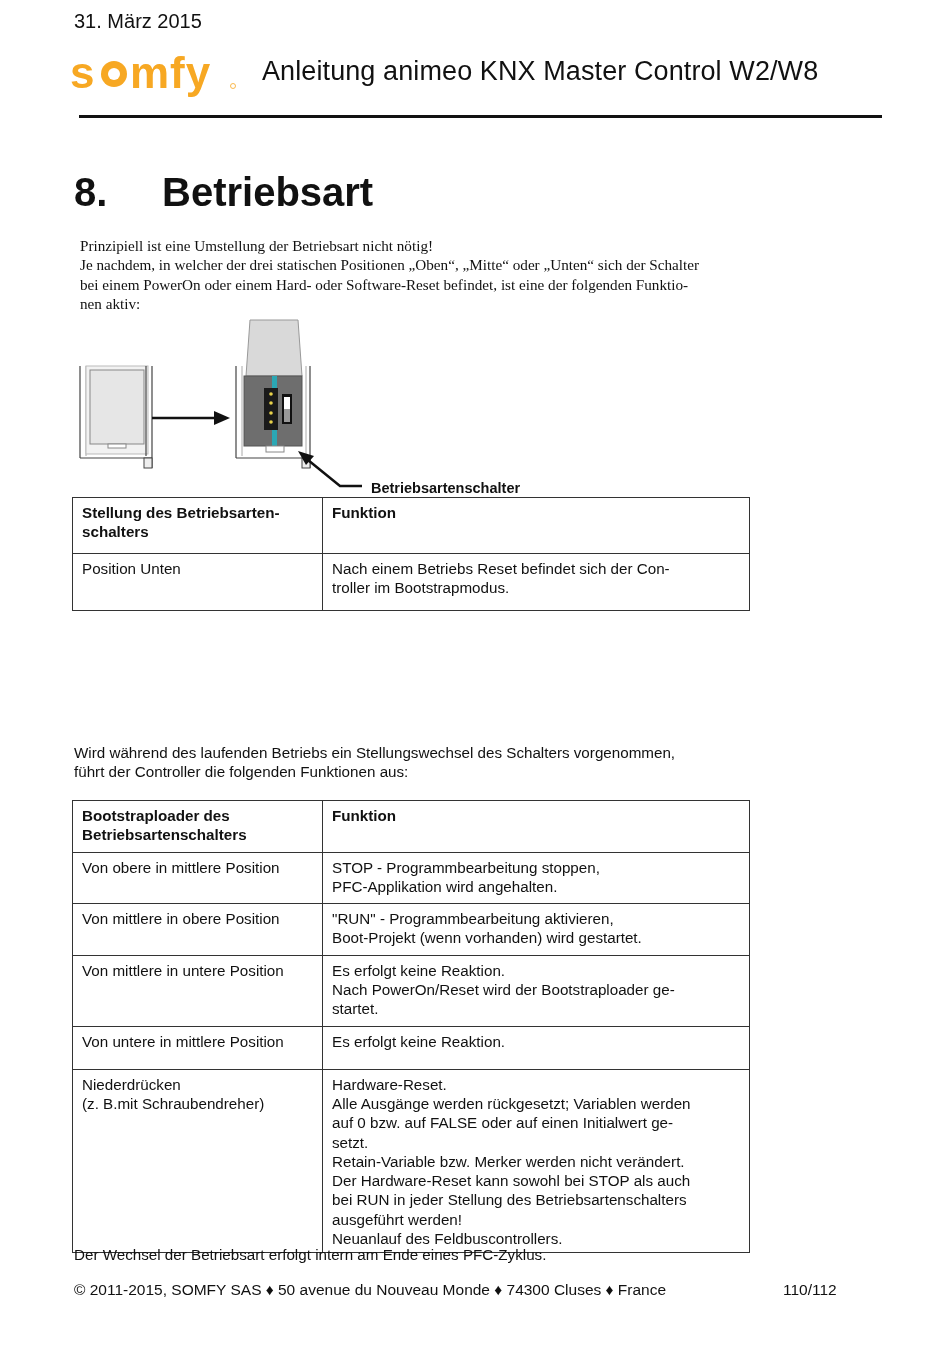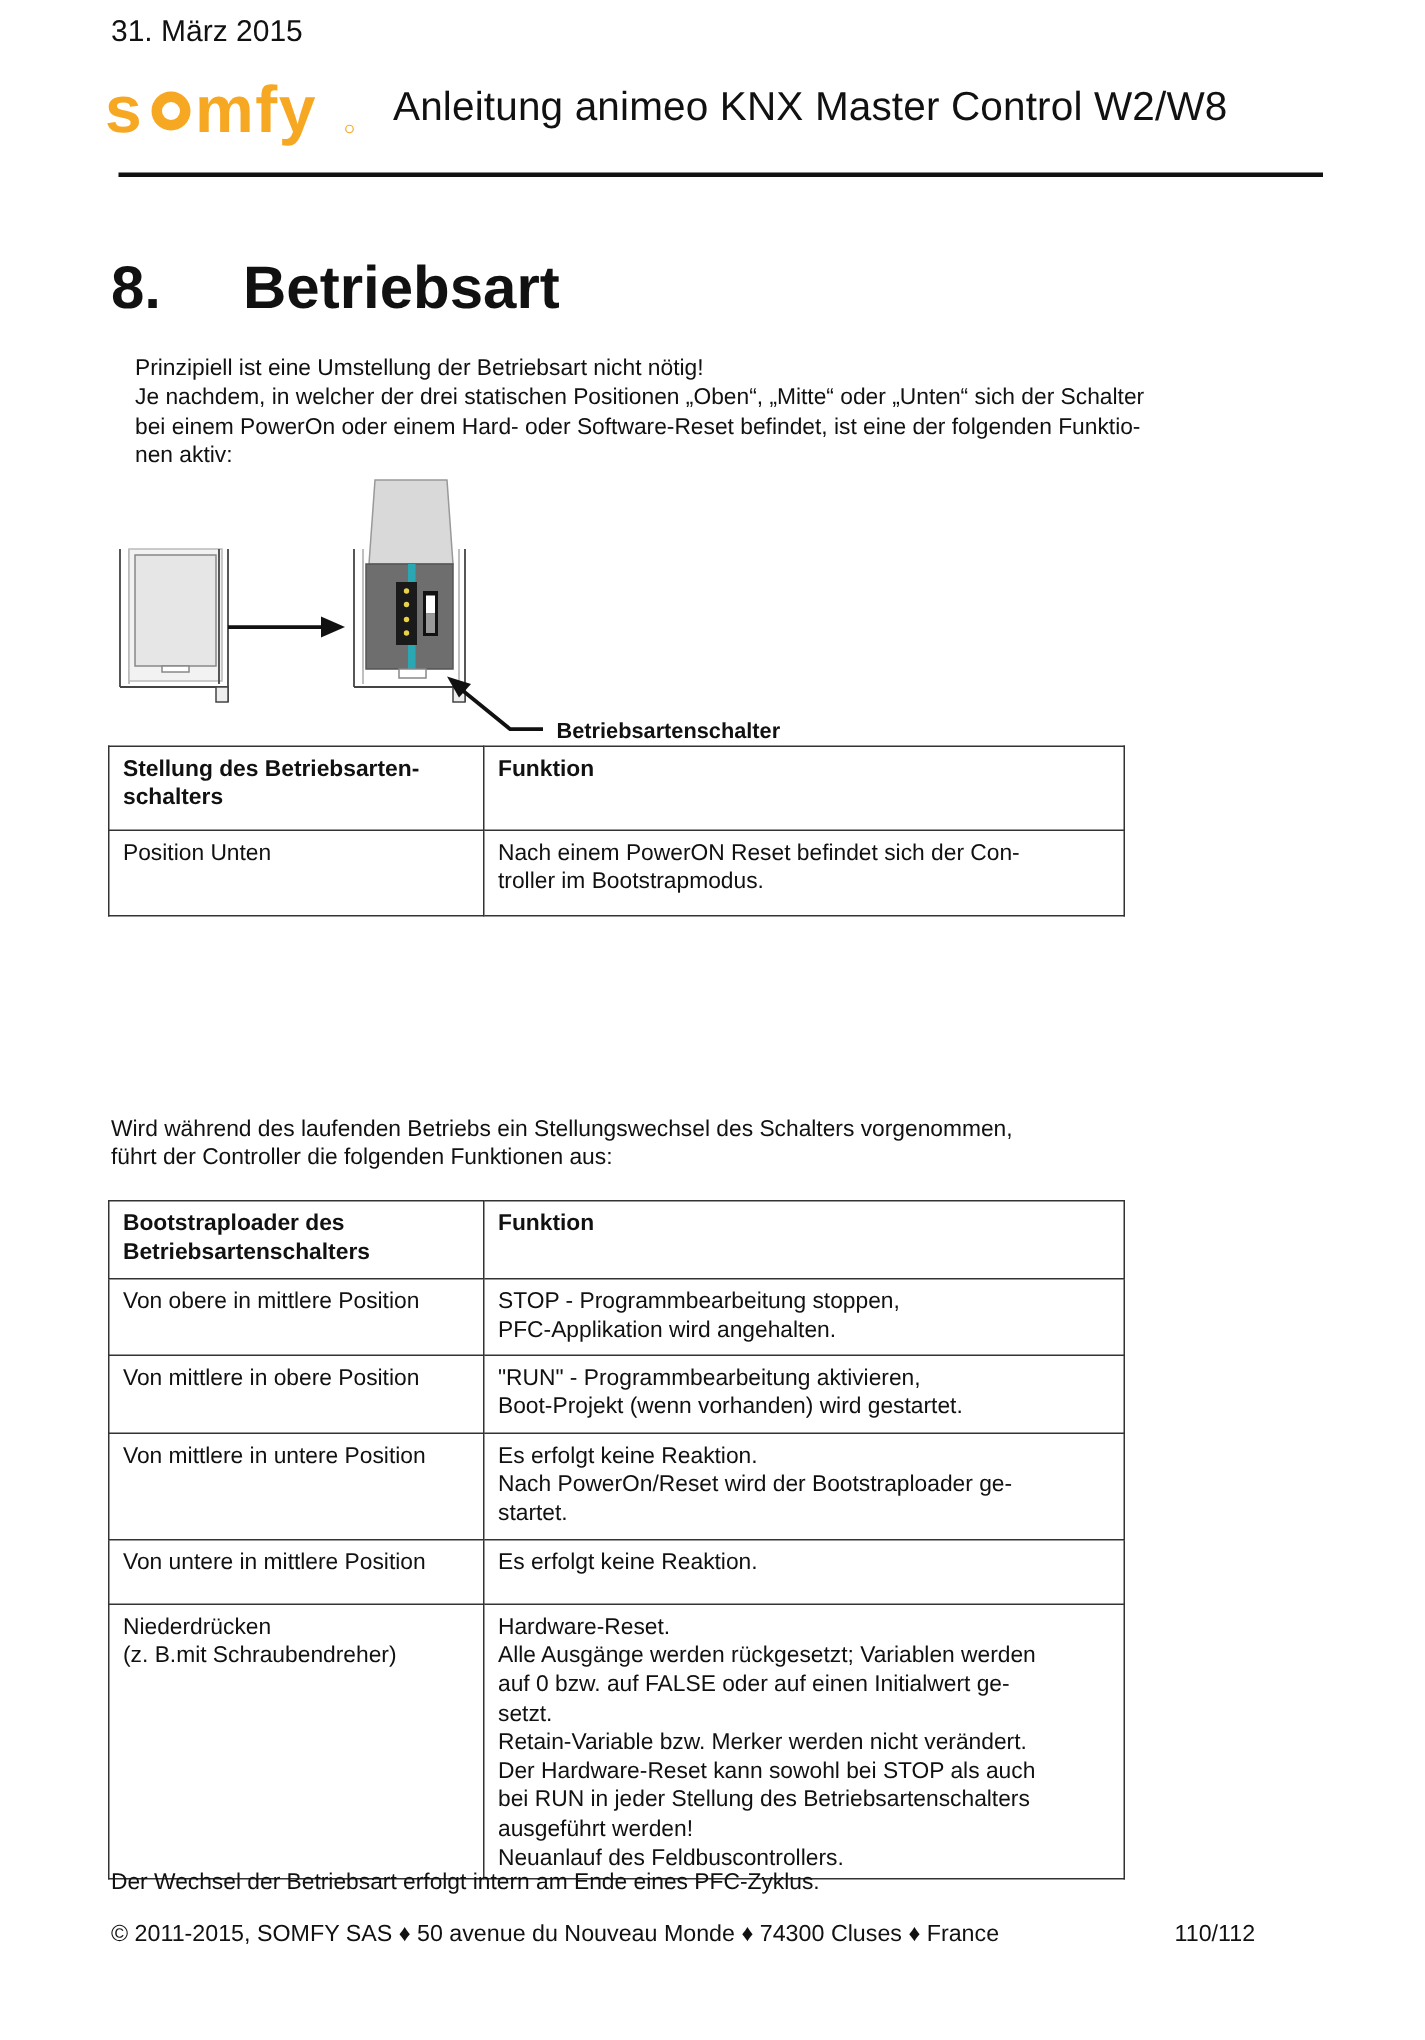--- a/index.html
+++ b/index.html
@@ -6,21 +6,21 @@
   body { width: 950px; height: 1360px; position: relative; overflow: hidden;
          font-family: "Liberation Sans", sans-serif; color: #111; }
   .abs { position: absolute; }
   #date { left: 74px; top: 10px; font-size: 20px; }
   #logo { left: 70px; top: 52px; }
   #doc-title { left: 262px; top: 56px; font-size: 27px; letter-spacing: 0.1px; }
   #header-rule { left: 79px; top: 115px; width: 803px; height: 0; border-top: 3px solid #111; }
   #h1 { left: 74px; top: 170px; font-size: 40px; font-weight: bold; }
   #h1 .num { display: inline-block; width: 88px; }
   .para { font-size: 15.2px; line-height: 19.3px; }
-  #intro { left: 90px; top: 236px; width: 760px; }
+  #intro { left: 80px; top: 236px; width: 760px; font-family: Liberation Serif, serif; }
   #figure { left: 78px; top: 318px; }
   table.doc { position: absolute; left: 72px; border-collapse: collapse; font-size: 15.2px; line-height: 19.3px; border-radius: 10px; }
   table.doc td { border: 1.5px solid #333; vertical-align: top; padding: 5px 9px 7px 9px; }
   table.doc td.c1 { width: 231px; }
   table.doc td.c2 { width: 408px; }
   table.doc .hdr { font-weight: bold; }
   #table1 { top: 497px; }
   #table1 tr.h td { height: 43px; }
   #table1 tr.r td { height: 44px; }
   #para2 { left: 74px; top: 743px; width: 760px; }
@@ -117,21 +117,21 @@
     </td>
     <td class="c2 hdr">
       <span class="cell-line">Funktion</span>
     </td>
   </tr>
   <tr class="r">
     <td class="c1">
           <span class="cell-line">Position Unten</span>
         </td>
     <td class="c2">
-      <span class="cell-line">Nach einem PowerON Reset befindet sich der Con-</span>
+      <span class="cell-line">Nach einem Betriebs Reset befindet sich der Con-</span>
       <span class="cell-line">troller im Bootstrapmodus.</span>
     </td>
   </tr>
 </tbody>
   </table>
 
 <div id="para2" class="abs para">
   <span class="cell-line">Wird während des laufenden Betriebs ein Stellungswechsel des Schalters vorgenommen,</span>
   <span class="cell-line">führt der Controller die folgenden Funktionen aus:</span>
 </div>

